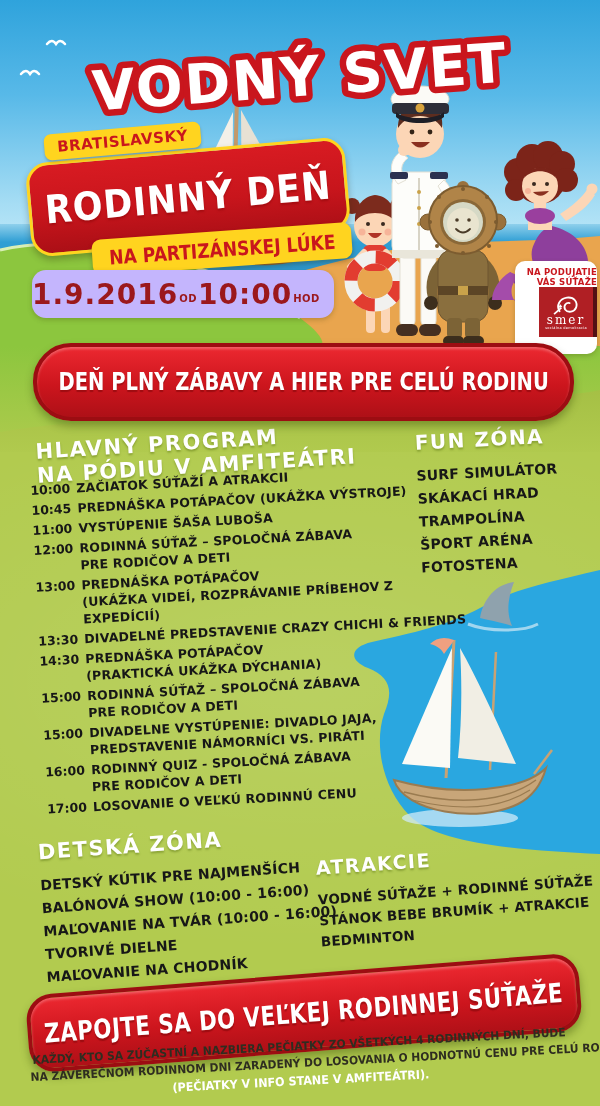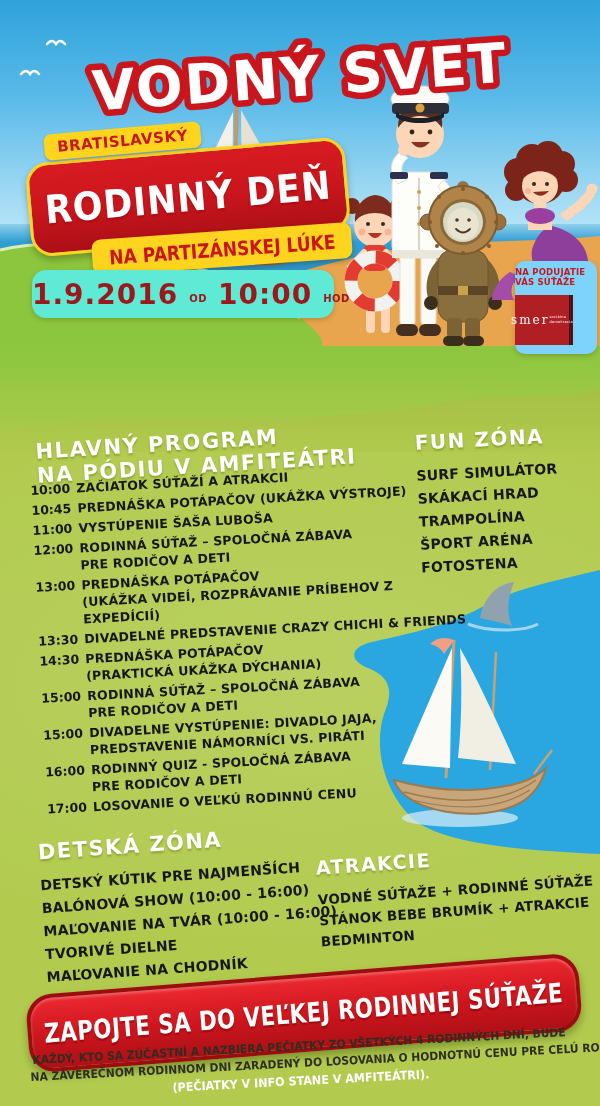--- a/index.html
+++ b/index.html
@@ -27,33 +27,33 @@
       border:3px solid #ffd41f;box-shadow:0 4px 7px rgba(40,30,0,.3);
       transform:rotate(-5deg);z-index:4;display:flex;align-items:center;justify-content:center;}
   .badge-main span{color:#fff;font-weight:bold;font-size:36px;letter-spacing:1px;
       text-shadow:0 2px 2px rgba(120,0,0,.35);transform:scale(.97,1.08);}
   .badge-sub{left:92px;top:231px;width:260px;height:36px;background:#ffd41f;border-radius:9px;
       transform:rotate(-4deg);z-index:6;display:flex;align-items:center;justify-content:center;
       box-shadow:0 3px 5px rgba(40,30,0,.3);}
   .badge-sub span{color:#c9161d;font-weight:bold;font-size:18px;transform:scale(.95,1.1);}
 
   
-  .date-box{left:32px;top:270px;width:302px;height:48px;background:#5eead4;border-radius:14px;
-      display:flex;align-items:center;justify-content:flex-start;gap:11px;z-index:6;
+  .date-box{left:32px;top:270px;width:302px;height:48px;background:#c4b5fd;border-radius:14px;
+      display:flex;align-items:center;justify-content:flex-start;gap:1px;z-index:6;
       box-shadow:0 2px 5px rgba(60,60,0,.25);color:#9b181c;font-weight:bold;}
   .date-big{font-size:28px;letter-spacing:1px;}
   .date-small{font-size:10px;padding-top:9px;letter-spacing:.5px;}
 
   
-  .invite-box{left:515px;top:261px;width:82px;height:93px;background:#7dd3fc;border-radius:10px;
-      z-index:7;display:flex;flex-direction:column;align-items:flex-start;padding-top:6px;
+  .invite-box{left:515px;top:261px;width:82px;height:93px;background:#ffffff;border-radius:10px;
+      z-index:7;display:flex;flex-direction:column;align-items:flex-end;padding-top:6px;
       box-shadow:0 2px 5px rgba(60,60,0,.25);box-sizing:border-box;}
   .invite-line{color:#c9161d;font-weight:bold;font-size:8.5px;line-height:10px;letter-spacing:.2px;}
-  .smer-logo{margin-top:8px;width:54px;height:50px;background:#b01f24;border-right:4px solid #521014;
-      display:flex;flex-direction:row;align-items:center;justify-content:center;}
+  .smer-logo{margin-top:0;width:54px;height:50px;background:#b01f24;border-right:4px solid #521014;
+      display:flex;flex-direction:column;align-items:center;justify-content:center;}
   .smer-text{color:#fff;font-family:"DejaVu Serif",serif;font-size:12px;letter-spacing:2px;line-height:11px;}
   .smer-tag{color:#fff;font-size:3.5px;letter-spacing:.3px;line-height:5px;}
 
   
   .ribbon{background:linear-gradient(180deg,#ec2830 0%,#cc151d 55%,#ae1017 100%);
       border:4px solid #9c0d12;box-shadow:0 5px 9px rgba(50,70,5,.4),inset 0 2px 3px rgba(255,255,255,.28);
       display:flex;align-items:center;justify-content:center;z-index:8;}
   .ribbon span{color:#fff;font-weight:bold;text-shadow:0 2px 1px rgba(100,0,0,.4);
       display:inline-block;transform:scale(.93,1.16);white-space:nowrap;}
   .banner1{left:33px;top:343px;width:533px;height:70px;border-radius:38px;}
@@ -296,20 +296,23 @@
       <svg width="26" height="22" viewBox="0 0 28 24">
         <path d="M7,20 C3,14 7,6 15,5 C23,4 27,10 25,16 C23,21 16,22 13,18 C11,14 14,10 18,11" stroke="#fff" stroke-width="2" fill="none" stroke-linecap="round"></path>
         <line x1="1" y1="23" x2="9" y2="16" stroke="#fff" stroke-width="2"></line>
         <path d="M10,15 l-5,1.5 l2.7,-4.3 Z" fill="#fff"></path>
       </svg>
       <span class="smer-text">smer</span>
       <span class="smer-tag">sociálna demokracia</span>
     </div>
   </div>
 
+  <div class="abs ribbon banner1">
+    <span>DEŇ PLNÝ ZÁBAVY A HIER PRE CELÚ RODINU</span>
+  </div>
 
   <div class="abs zone-head program-head">
     <div>HLAVNÝ PROGRAM</div>
     <div>NA PÓDIU V AMFITEÁTRI</div>
   </div>
   <div class="abs program-list">
 
       <div class="prog-row">
         <span class="prog-time">10:00</span>
         <span class="prog-text">

